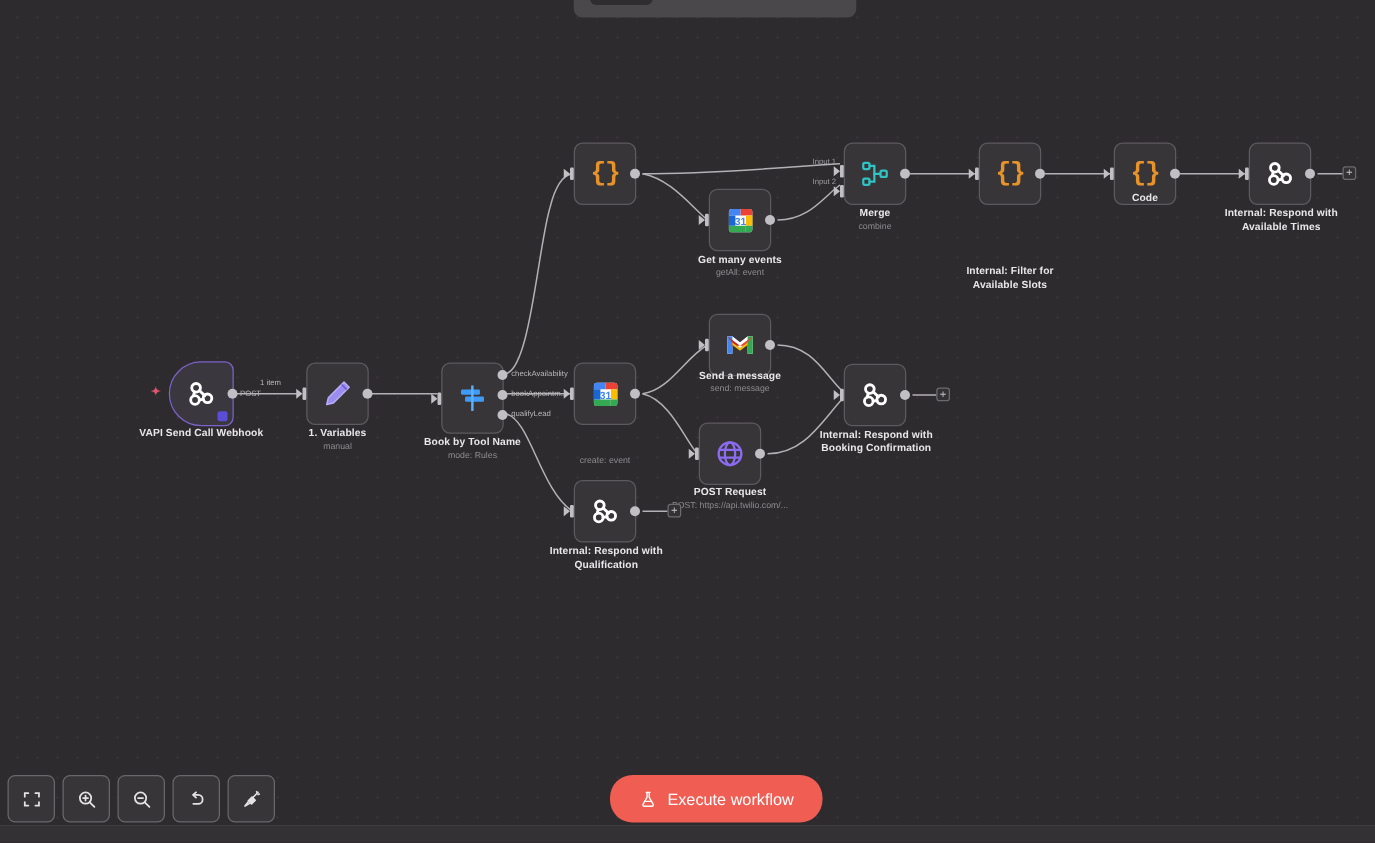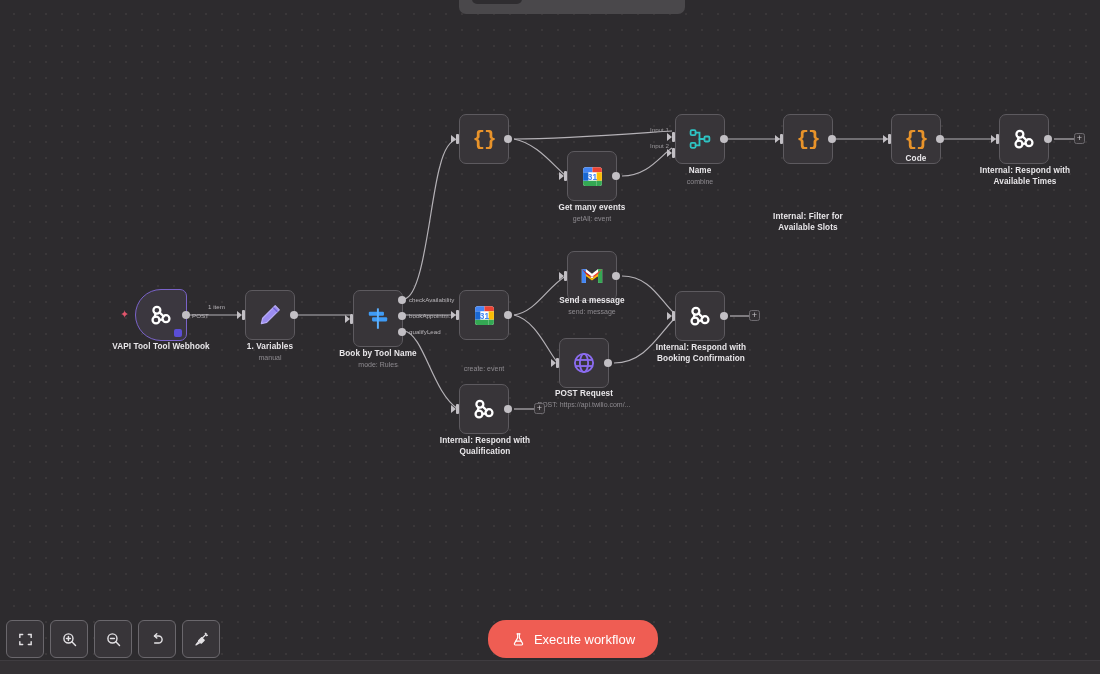--- a/index.html
+++ b/index.html
@@ -208,21 +208,21 @@
         <circle cx="16.6" cy="15.4" r="3.2"></circle>
         <circle cx="7.4" cy="16.6" r="3.2"></circle>
         <path d="M10.6 9.6 L14.6 13.4"></path>
         <path d="M13.5 16.2 L10.6 16.4"></path>
         <path d="M7.0 10.7 L6.2 13.5"></path>
       </g>
     </svg>
     <span class="pin-badge"></span>
     <span class="port out"></span>
   </div>
-  <div class="node-label" style="left:161px; top:342px;">VAPI Tool Tool Webhook</div>
+  <div class="node-label" style="left:161px; top:342px;">VAPI Send Call Webhook</div>
   <div class="conn-label" style="left:192px; top:312px;">POST</div>
   <div class="conn-label" style="left:208px; top:303px;">1 item</div>
 
   <div class="node" style="left:245px; top:290px;">
     <span class="in-arrow">
         <i></i>
         <b></b>
       </span>
     <svg class="ico" width="26" height="26" viewBox="0 0 24 24">
       <path d="M16.8 3.4 l3.8 3.8 -11.6 11.6 -5.0 1.2 1.2 -5.0 z" fill="#9b8cf0" stroke="#b9aef7" stroke-width="1.1" stroke-linejoin="round"></path>
@@ -297,21 +297,21 @@
       <g fill="none" stroke="#2ec4c4" stroke-width="1.8" stroke-linecap="round">
         <rect x="2.6" y="3.2" width="5" height="5" rx="1.2"></rect>
         <rect x="2.6" y="15.8" width="5" height="5" rx="1.2"></rect>
         <rect x="16.4" y="9.5" width="5" height="5" rx="1.2"></rect>
         <path d="M7.6 5.7 H11.5 V12 H16.4"></path>
         <path d="M7.6 18.3 H11.5 V12"></path>
       </g>
     </svg>
     <span class="port out"></span>
   </div>
-  <div class="node-label" style="left:700px; top:166px;">Name</div>
+  <div class="node-label" style="left:700px; top:166px;">Merge</div>
   <div class="node-sub" style="left:700px; top:177px;">combine</div>
   <div class="conn-label dim" style="left:650px; top:126px;">Input 1</div>
   <div class="conn-label dim" style="left:650px; top:142px;">Input 2</div>
 
   <div class="node" style="left:783px; top:114px;">
     <span class="in-arrow">
         <i></i>
         <b></b>
       </span>
     <span class="brace">{}</span>

